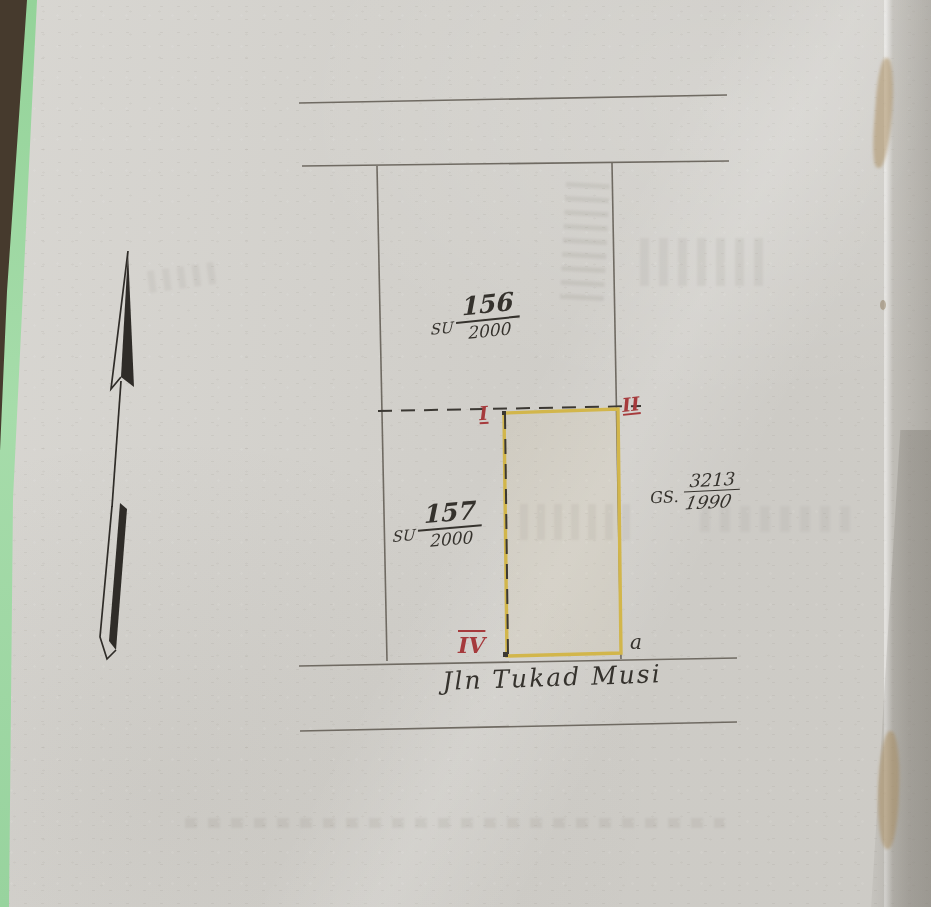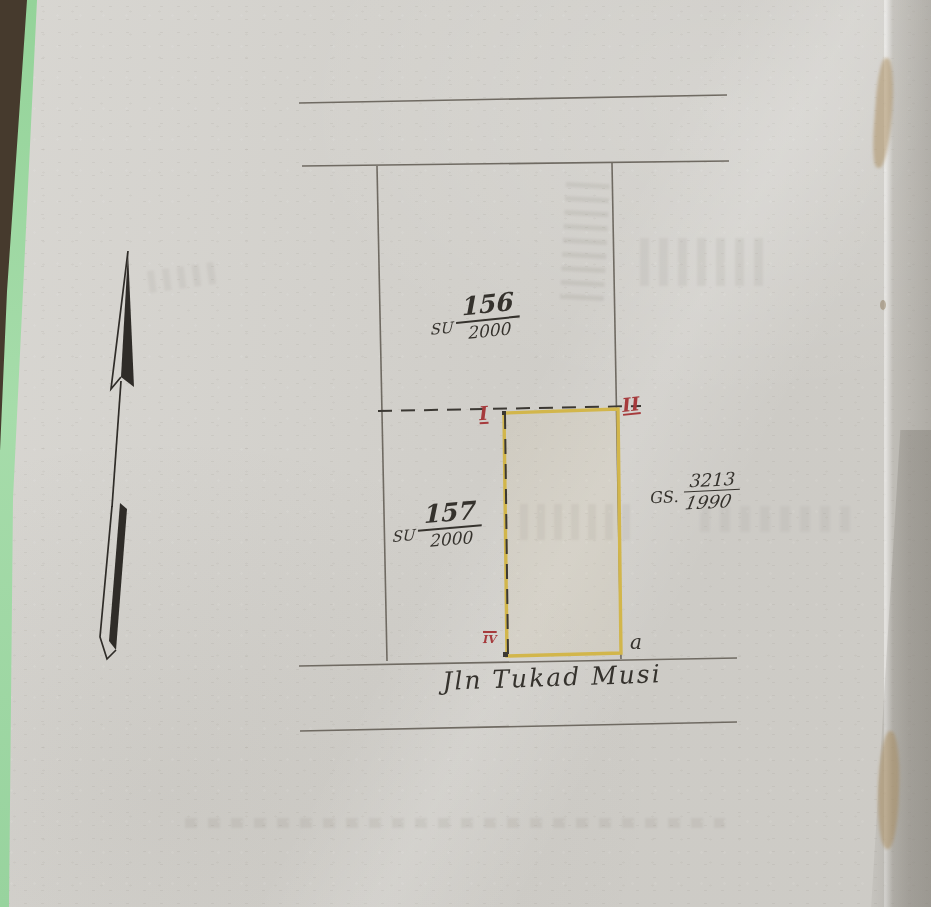--- a/index.html
+++ b/index.html
@@ -135,21 +135,21 @@
   <div class="label gs" style="left:650px;top:472px;transform:rotate(-3deg);">
     <span class="gs-prefix">GS.</span>
     <span class="fraction">
       <span class="num">3213</span>
       <span class="den">1990</span>
     </span>
   </div>
 
   <div class="corner u" style="left:479px;top:404px;transform:rotate(-4deg);">I</div>
   <div class="corner u" style="left:622px;top:395px;transform:rotate(-6deg);">II</div>
-  <div class="corner o" style="left:483px;top:634px;font-size:11px;font-style:italic;">IV</div>
+  <div class="corner o" style="left:458px;top:634px;font-size:22px;font-style:italic;">IV</div>
   <div class="pt-a" style="left:630px;top:632px;">a</div>
 
   <div class="label street">Jln Tukad Musi</div>
 
   <div class="edge-green"></div>
   <div class="edge-brown"></div>
   <div class="fold-right"></div>
   <div class="fold-right-dark"></div>
   <div class="stain stain-a"></div>
   <div class="stain stain-b"></div>

